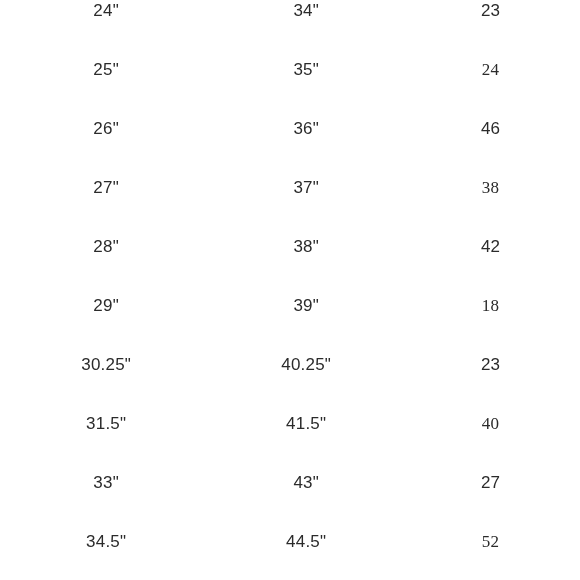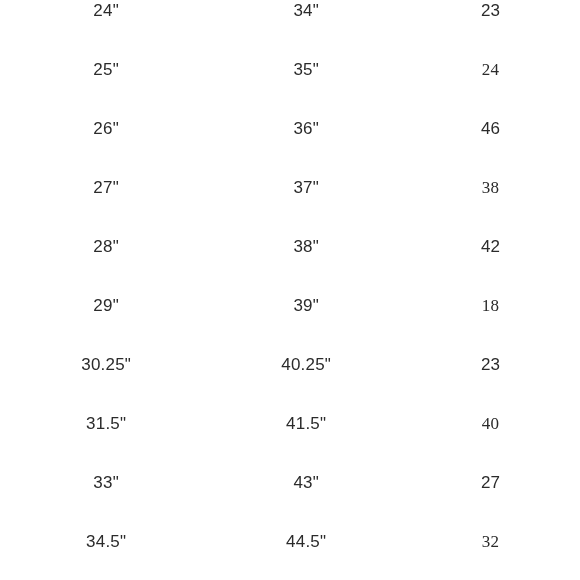--- a/index.html
+++ b/index.html
@@ -105,16 +105,16 @@
         <td class="col-3">40</td>
       </tr>
       <tr class="row-plain">
         <td class="col-1">33"</td>
         <td class="col-2">43"</td>
         <td class="col-3">27</td>
       </tr>
       <tr class="row-shaded">
         <td class="col-1">34.5"</td>
         <td class="col-2">44.5"</td>
-        <td class="col-3">32</td>
+        <td class="col-3">52</td>
       </tr>
     </tbody>
 </table>
 
 </body></html>

